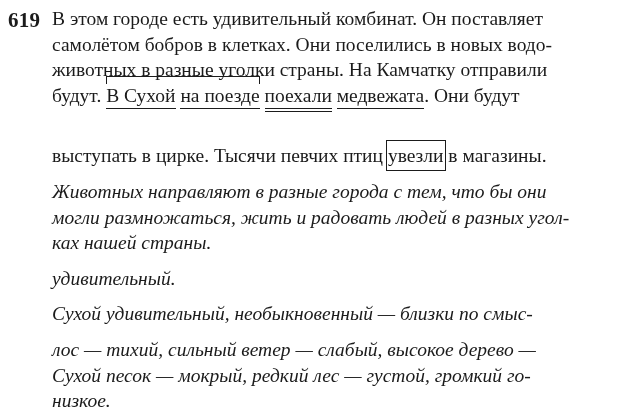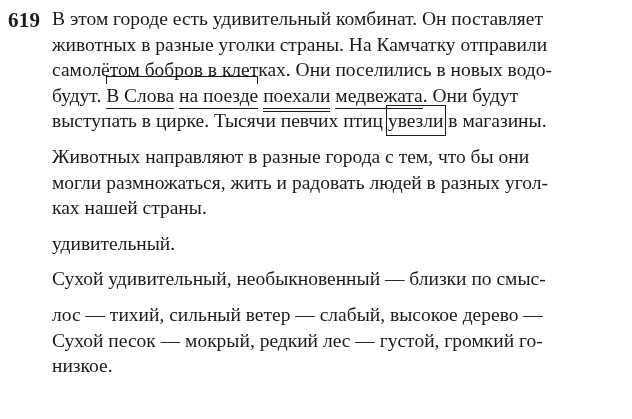--- a/index.html
+++ b/index.html
@@ -33,20 +33,21 @@
     margin-left: 44px;
     font-size: 19.5px;
     line-height: 25.6px;
   }
   .para {
     margin: 0;
     text-align: justify;
   }
   .para + .para {
     margin-top: 10px;
+    font-style: italic;
   }
   .first-para {
     
   }
   .line {
     display: block;
     white-space: nowrap;
   }
   
   .subject {
@@ -93,20 +94,21 @@
     top: -7px;
     height: 7px;
     border-left: 1.4px solid #1b1b1b;
     border-right: 1.4px solid #1b1b1b;
     border-top: 1.4px solid #1b1b1b;
   }
   .boxed {
     position: relative;
     display: inline-block;
     white-space: nowrap;
+    margin-top: 35px;
   }
   .box-frame {
     position: absolute;
     left: -2px;
     right: -3px;
     top: -3px;
     bottom: -2px;
     border: 1.4px solid #1b1b1b;
   }
   .box-slash {
@@ -133,24 +135,24 @@
 <body>
 
 <div class="page">
 
   <div class="exercise-number">619</div>
 
   <div class="body-col">
 
     <div class="para first-para">
       <span class="line">В этом городе есть удивительный комбинат. Он поставляет</span>
+      <span class="line">самолётом бобров в клетках. Они поселились в новых водо-</span>
       <span class="line">животных в разные уголки страны. На Камчатку отправили</span>
-      <span class="line">самолётом бобров в клетках. Они поселились в новых водо-</span>
       <span class="line">
-        <span>будут. </span><span class="bracket-wrap"><span class="bracket-top"></span><span class="subject">В Слова</span><span> </span><span class="subject">на поезде</span></span><span> </span><span class="predicate">поехали</span><span> </span><span class="subject">медвежата</span><span>. Они будут</span>
+        <span>будут. </span><span class="bracket-wrap"><span class="bracket-top"></span><span class="subject">В Сухой</span><span> </span><span class="subject">на поезде</span></span><span> </span><span class="predicate">поехали</span><span> </span><span class="subject">медвежата</span><span>. Они будут</span>
       </span>
       <span class="line">
         <span>выступать в цирке. Тысячи певчих птиц </span><span class="boxed"><span class="box-frame"></span><span class="box-slash"></span><span>увезли</span></span><span> в магазины.</span>
       </span>
     </div>
 
     <div class="para">
       <span class="line">Животных направляют в разные города с тем, что бы они</span>
       <span class="line">могли размножаться, жить и радовать людей в разных угол-</span>
       <span class="line">ках нашей страны.</span>

